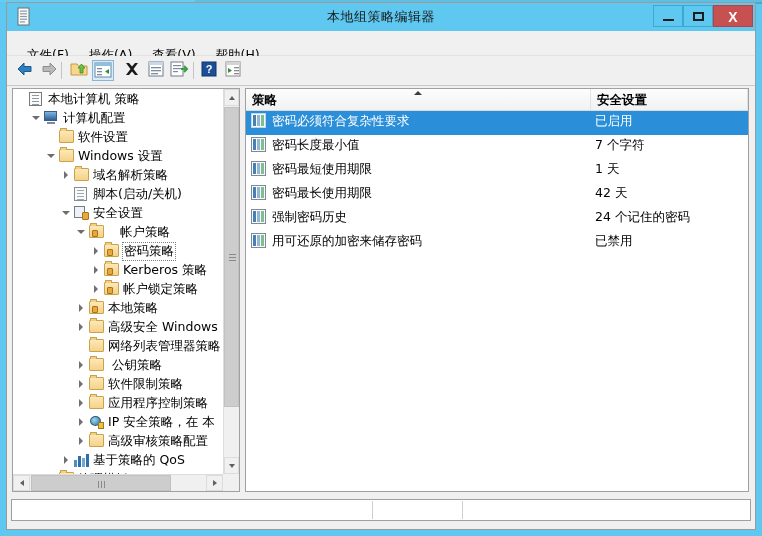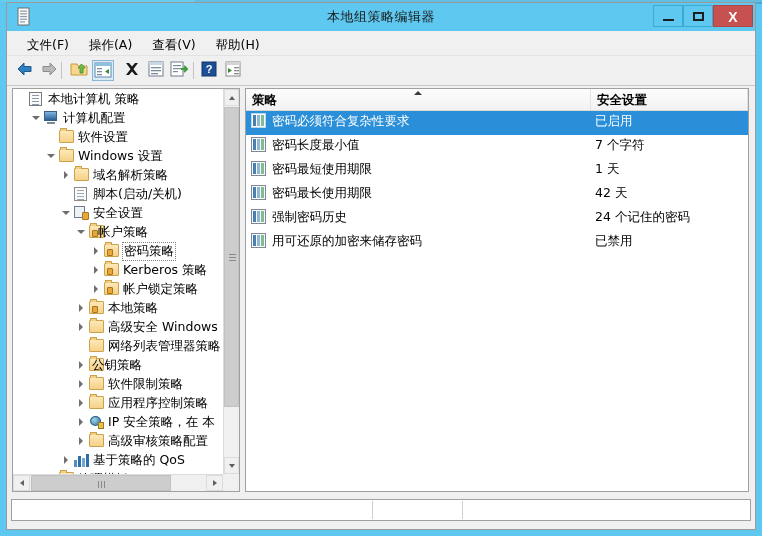--- a/index.html
+++ b/index.html
@@ -100,21 +100,21 @@
   
   #menubar {
     position: relative;
     height: 24px;
     background: #f0f0f0;
     border-bottom: 1px solid #e2e2e2;
     padding-left: 10px;
   }
   .menu-item {
     display: inline-block;
-    padding: 6px 10px 4px 10px;
+    padding: 16px 10px 4px 10px;
     font-size: 12.5px;
     color: #000;
     cursor: default;
   }
 
   
   #toolbar {
     position: relative;
     height: 29px;
     background: #f0f0f0;
@@ -744,21 +744,21 @@
             </div>
             <div class="tlabel" style="left: 80px;">安全设置</div>
           </div>
           <div class="tnode">
             <div class="exp" style="left: 64px;">
               <div class="tri-open"></div>
             </div>
             <div class="ticon" style="left: 76px;">
               <div class="ico-folder lock"></div>
             </div>
-            <div class="tlabel" style="left: 85px;">帐户策略</div>
+            <div class="tlabel" style="left: 107px;">帐户策略</div>
           </div>
           <div class="tnode focused">
             <div class="exp" style="left: 79px;">
               <div class="tri-closed"></div>
             </div>
             <div class="ticon" style="left: 91px;">
               <div class="ico-folder lock"></div>
             </div>
             <div class="tlabel" style="left: 110px;">密码策略</div>
           </div>
@@ -804,21 +804,21 @@
             </div>
             <div class="tlabel" style="left: 95px;">网络列表管理器策略</div>
           </div>
           <div class="tnode">
             <div class="exp" style="left: 64px;">
               <div class="tri-closed"></div>
             </div>
             <div class="ticon" style="left: 76px;">
               <div class="ico-folder"></div>
             </div>
-            <div class="tlabel" style="left: 79px; font-family: Liberation Serif, serif;">公钥策略</div>
+            <div class="tlabel" style="left: 99px; font-family: Liberation Serif, serif;">公钥策略</div>
           </div>
           <div class="tnode">
             <div class="exp" style="left: 64px;">
               <div class="tri-closed"></div>
             </div>
             <div class="ticon" style="left: 76px;">
               <div class="ico-folder"></div>
             </div>
             <div class="tlabel" style="left: 95px;">软件限制策略</div>
           </div>

